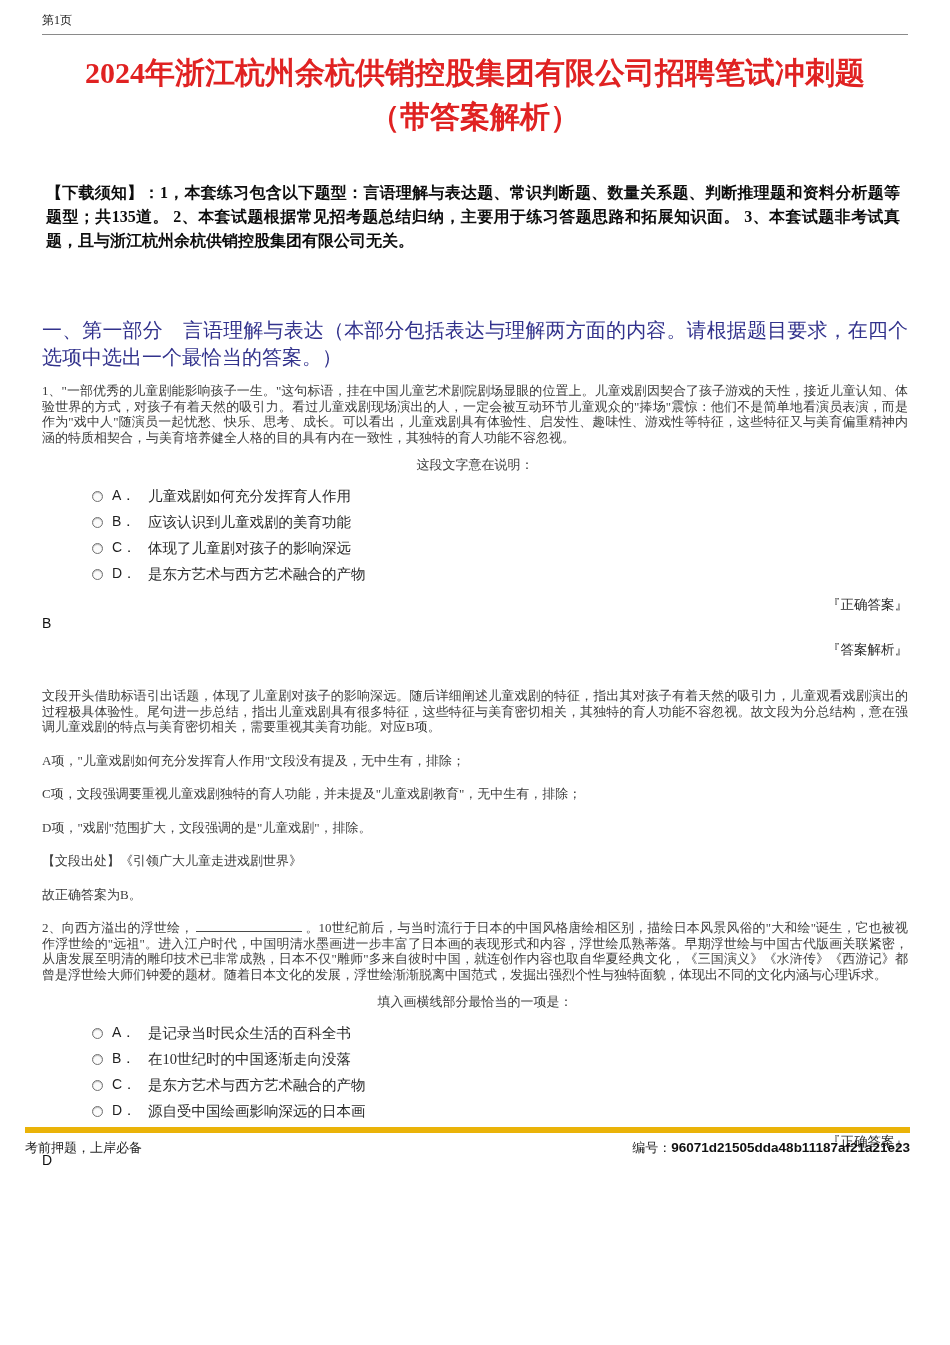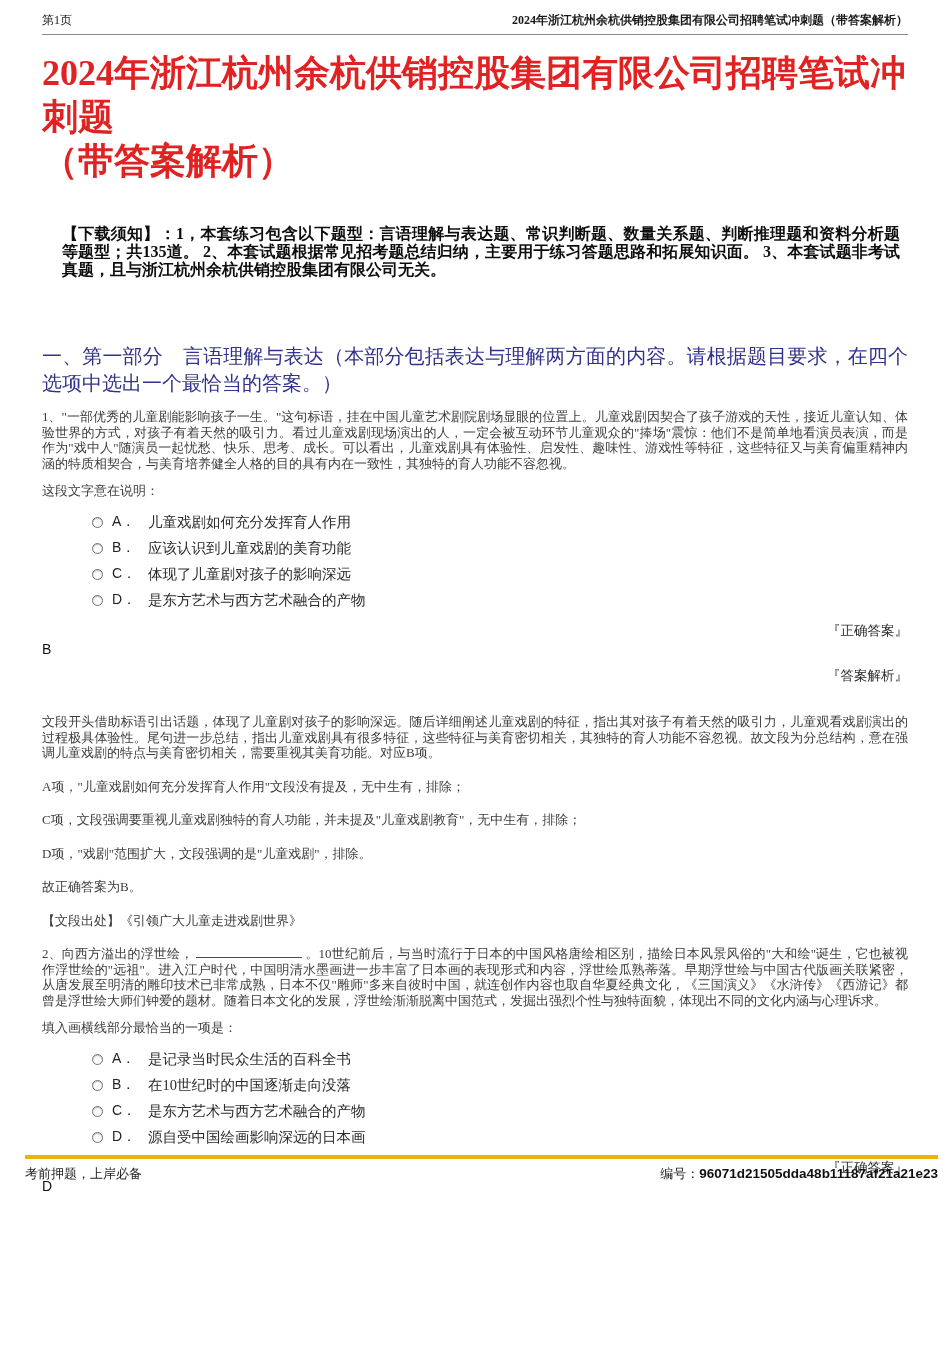--- a/index.html
+++ b/index.html
@@ -11,40 +11,40 @@
 
   
   .header{
     display:flex;justify-content:space-between;align-items:flex-start;
     font-size:12px;color:#1a1a1a;border-bottom:1px solid #8a8a8a;padding-bottom:5px;
   }
   .header .doc-ref{font-weight:bold;}
 
   
   .doc-title{
-    margin:16px 0 0 0;text-align:left;font-size:36px;line-height:44px;
+    margin:16px 0 0 0;text-align:center;font-size:30px;line-height:44px;
     font-weight:bold;
   }
 
   
   .notice{
-    margin:42px 8px 0 20px;font-size:16px;line-height:18px;font-weight:bold;
+    margin:42px 8px 0 4px;font-size:16px;line-height:24px;font-weight:bold;
     color:#0d0d0d;text-align:justify;
   }
 
   
   .section-heading{
     margin:64px 0 0 0;font-size:20px;line-height:27px;font-weight:normal;text-align:justify;
   }
 
   
   .stem,.para{
     margin:12px 0 0 0;font-size:13px;line-height:15.5px;color:#3c3c3c;text-align:justify;
   }
-  .prompt{margin:12px 0 0 0;font-size:13px;line-height:16px;color:#3c3c3c;}
+  .prompt{margin:12px 0 0 0;font-size:13px;line-height:16px;color:#3c3c3c;text-align:center;}
   .stem-q2{margin-top:18px;}
   .blank{
     display:inline-block;width:106px;height:11px;border-bottom:1px solid #4a4a4a;
     margin:0 3px;vertical-align:baseline;
   }
 
   
   .options{margin-top:10px;}
   .option{display:flex;align-items:center;height:26px;padding-left:50px;}
   .radio{
@@ -62,38 +62,37 @@
   .bracket{margin:9px 0 0 0;font-size:13.5px;line-height:17px;color:#2a2a2a;text-align:right;}
   .answer-letter{
     margin:2px 0 0 0;font-family:"Liberation Sans","DejaVu Sans",sans-serif;
     font-size:14px;line-height:17px;color:#111;
   }
   .main-analysis{margin-top:30px;}
   .item{margin-top:18px;}
 
   
   .footer{
-    position:absolute;left:25px;right:12px;bottom:12px;
-    border-top:4px solid #eab308;padding-top:6px;
+    position:absolute;left:25px;right:40px;bottom:12px;
+    border-top:6px solid #eab308;padding-top:6px;
     display:flex;justify-content:space-between;align-items:baseline;
     font-size:13px;color:#1e1e1e;
   }
   .footer .code{
     font-family:"Liberation Sans","DejaVu Sans",sans-serif;
     font-size:13.5px;font-weight:bold;color:#101010;
   }
 </style>
 </head>
 <body>
 
 <div class="page">
 
   <div class="header">
     <span>第1页</span>
-    <span class="doc-ref">2024年浙江杭州余杭供销控股集团有限公司招聘笔试冲刺题（带答案解析）</span>
   </div>
 
   <h1 class="doc-title" style="color: rgb(224, 34, 34);">
     <span>2024年浙江杭州余杭供销控股集团有限公司招聘笔试冲刺题</span><br>
     <span>（带答案解析）</span>
   </h1>
 
   <p class="notice">【下载须知】：1，本套练习包含以下题型：言语理解与表达题、常识判断题、数量关系题、判断推理题和资料分析题等题型；共135道。 2、本套试题根据常见招考题总结归纳，主要用于练习答题思路和拓展知识面。 3、本套试题非考试真题，且与浙江杭州余杭供销控股集团有限公司无关。</p>
 
   <h2 class="section-heading" style="color: rgb(50, 50, 140);">一、第一部分　言语理解与表达（本部分包括表达与理解两方面的内容。请根据题目要求，在四个选项中选出一个最恰当的答案。）</h2>
@@ -125,22 +124,22 @@
   </div>
 
   <p class="bracket">『正确答案』</p>
   <p class="answer-letter">B</p>
   <p class="bracket">『答案解析』</p>
 
   <p class="para main-analysis">文段开头借助标语引出话题，体现了儿童剧对孩子的影响深远。随后详细阐述儿童戏剧的特征，指出其对孩子有着天然的吸引力，儿童观看戏剧演出的过程极具体验性。尾句进一步总结，指出儿童戏剧具有很多特征，这些特征与美育密切相关，其独特的育人功能不容忽视。故文段为分总结构，意在强调儿童戏剧的特点与美育密切相关，需要重视其美育功能。对应B项。</p>
   <p class="para item">A项，"儿童戏剧如何充分发挥育人作用"文段没有提及，无中生有，排除；</p>
   <p class="para item">C项，文段强调要重视儿童戏剧独特的育人功能，并未提及"儿童戏剧教育"，无中生有，排除；</p>
   <p class="para item">D项，"戏剧"范围扩大，文段强调的是"儿童戏剧"，排除。</p>
+  <p class="para item">【文段出处】《引领广大儿童走进戏剧世界》</p>
   <p class="para item">故正确答案为B。</p>
-  <p class="para item">【文段出处】《引领广大儿童走进戏剧世界》</p>
 
   <p class="stem stem-q2">
     <span>2、向西方溢出的浮世绘，</span><span class="blank"></span><span>。10世纪前后，与当时流行于日本的中国风格唐绘相区别，描绘日本风景风俗的"大和绘"诞生，它也被视作浮世绘的"远祖"。进入江户时代，中国明清水墨画进一步丰富了日本画的表现形式和内容，浮世绘瓜熟蒂落。早期浮世绘与中国古代版画关联紧密，从唐发展至明清的雕印技术已非常成熟，日本不仅"雕师"多来自彼时中国，就连创作内容也取自华夏经典文化，《三国演义》《水浒传》《西游记》都曾是浮世绘大师们钟爱的题材。随着日本文化的发展，浮世绘渐渐脱离中国范式，发掘出强烈个性与独特面貌，体现出不同的文化内涵与心理诉求。</span>
   </p>
   <p class="prompt">填入画横线部分最恰当的一项是：</p>
 
   <div class="options">
     <div class="option">
       <span class="radio"></span>
       <span class="opt-letter">A．</span>

